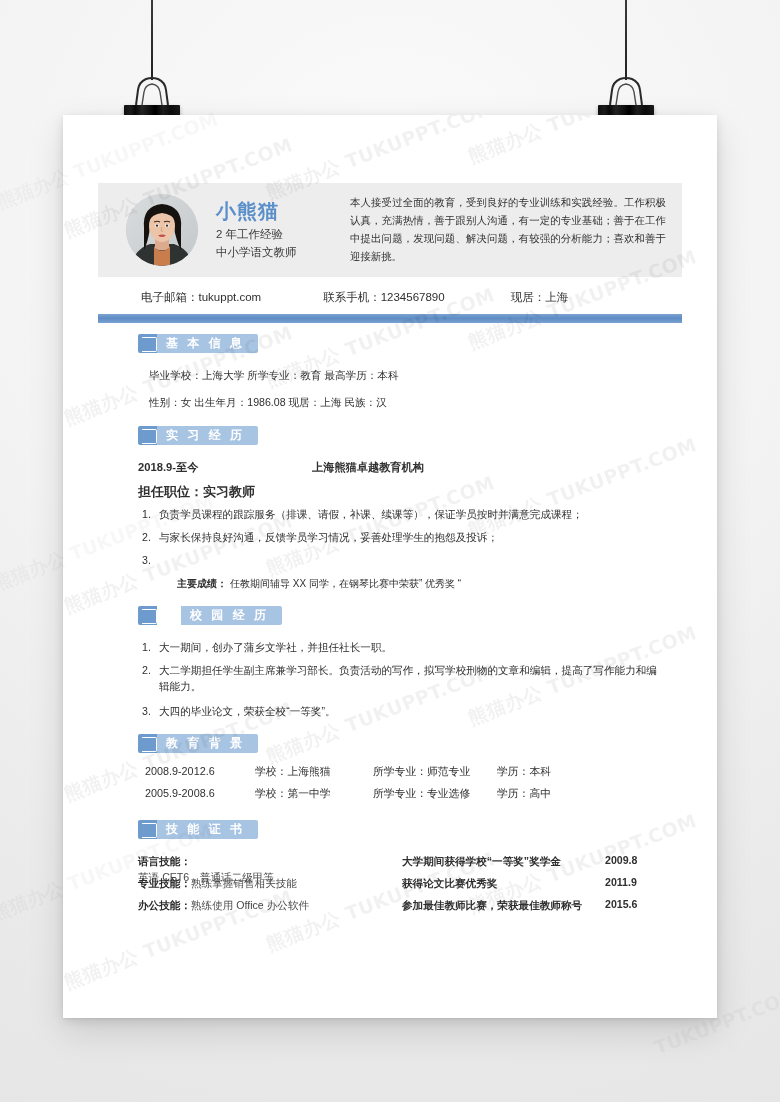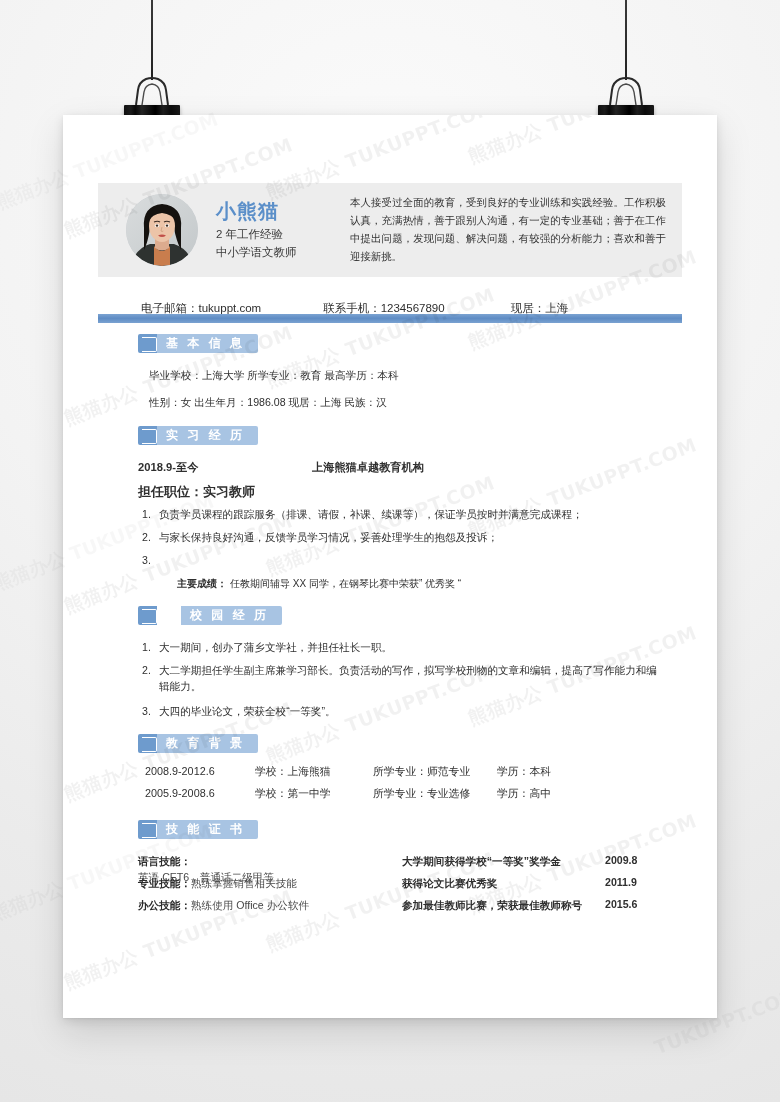--- a/index.html
+++ b/index.html
@@ -179,21 +179,21 @@
   }
 
   
   .contact-row {
     position: absolute;
     left: 35px;
     top: 175px;
     width: 584px;
     height: 26px;
     display: flex;
-    align-items: flex-end;
+    align-items: flex-start;
     font-size: 11.5px;
     color: #2e2e2e;
   }
   .contact-item { white-space: nowrap; }
   .contact-item.c1 { margin-left: 43px; }
   .contact-item.c2 { margin-left: 62px; }
   .contact-item.c3 { margin-left: 66px; }
 
   .blue-rule {
     position: absolute;

